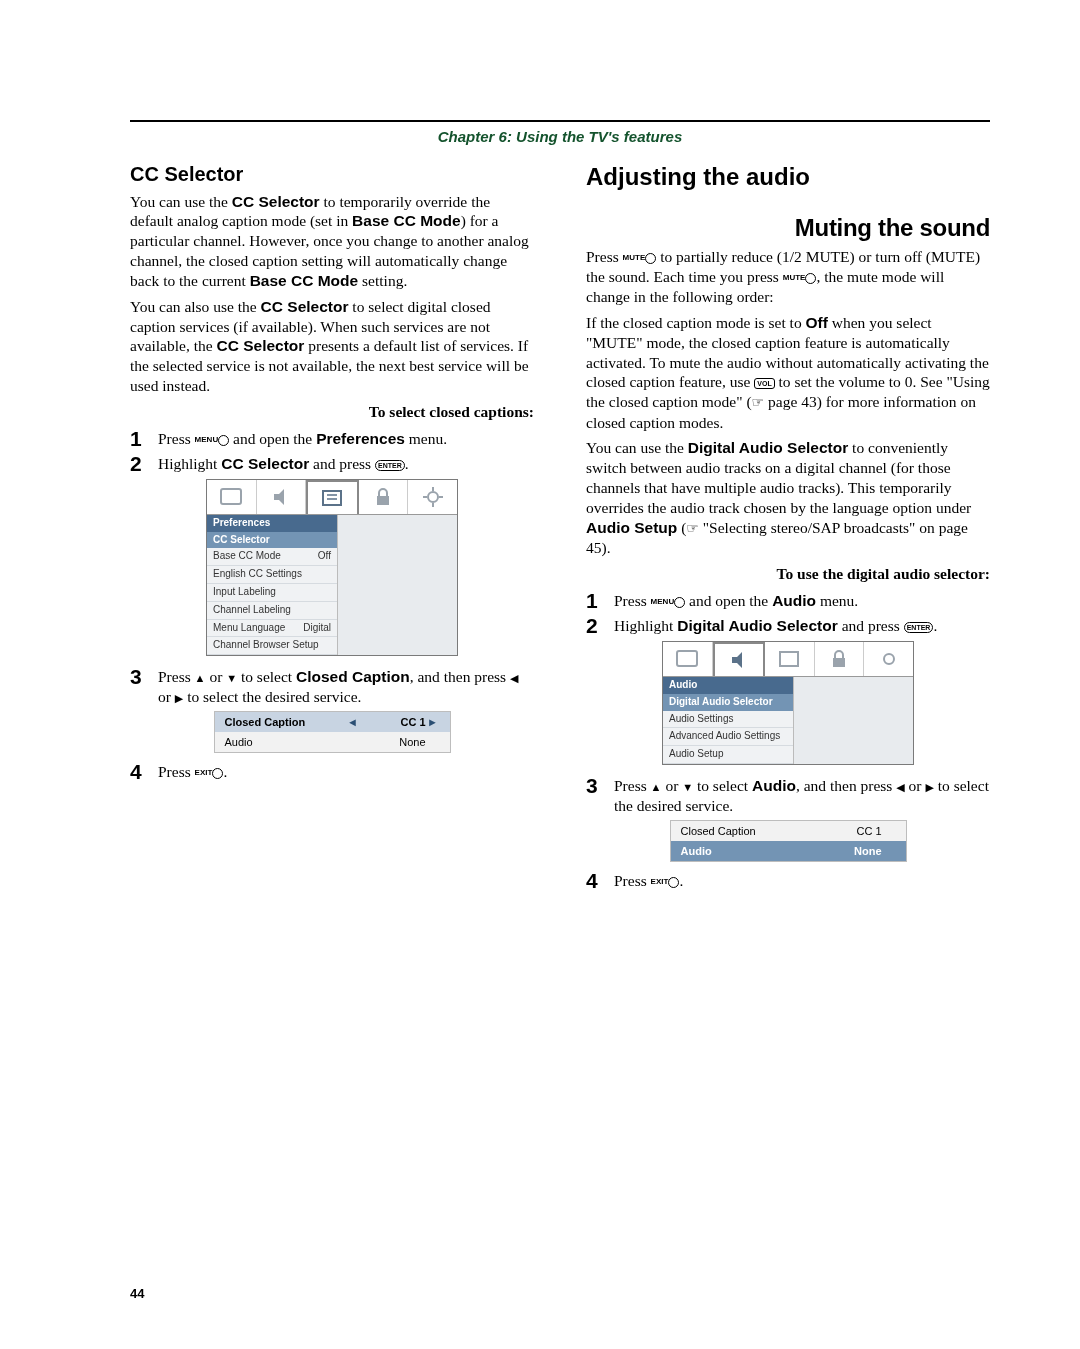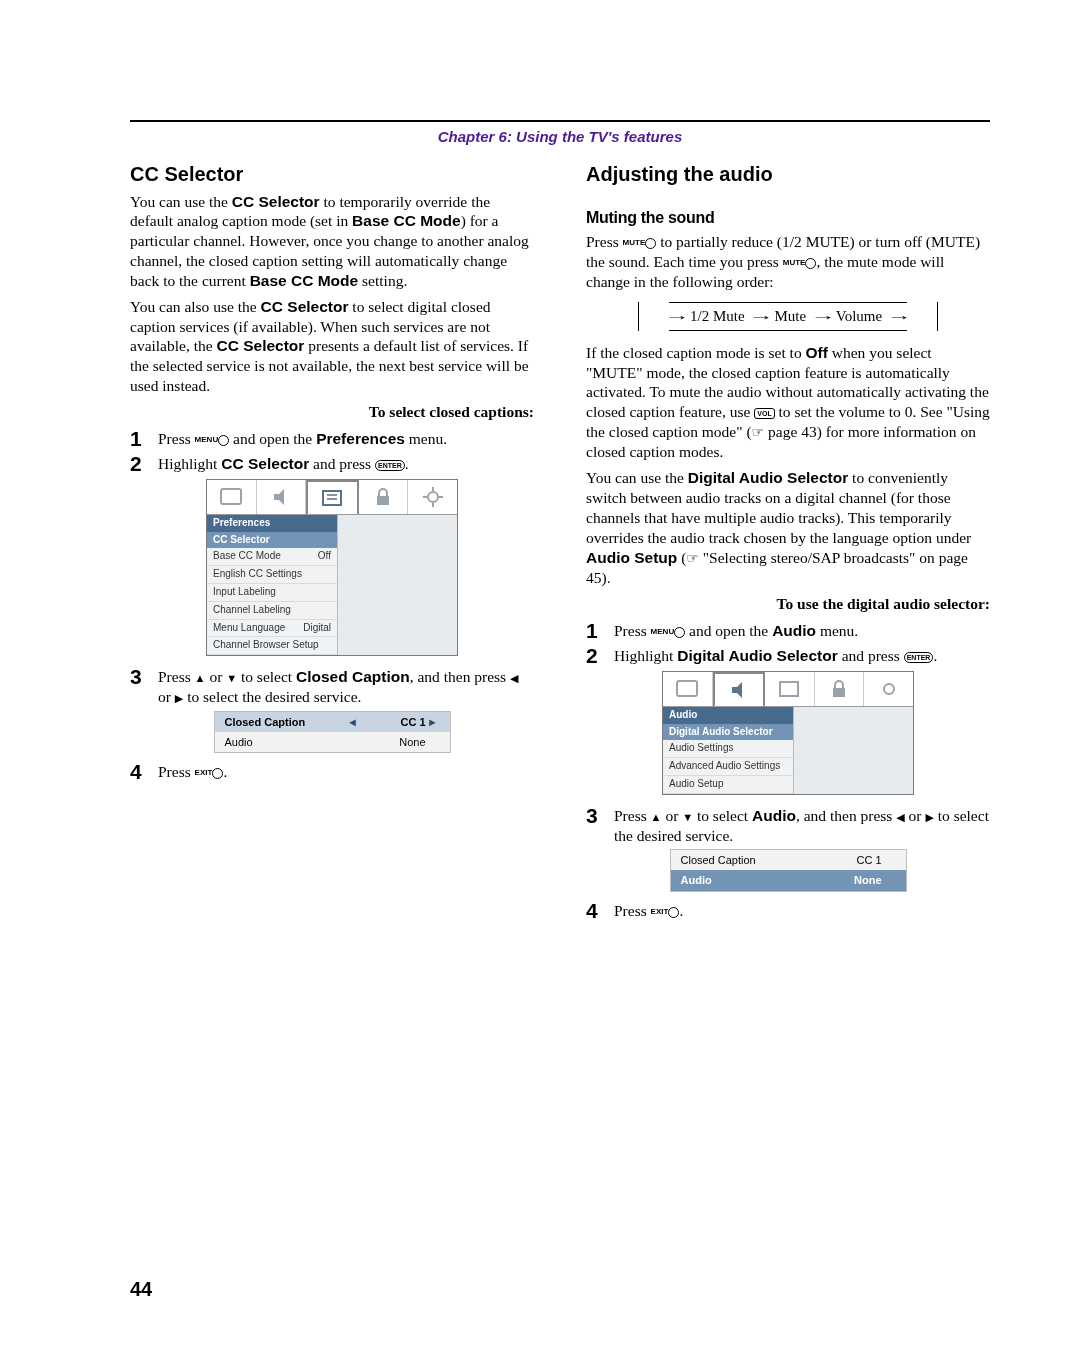--- a/index.html
+++ b/index.html
@@ -20,38 +20,39 @@
   .chapter-bar {
     border-top: 2px solid #000;
     text-align: center;
     padding: 6px 0 14px 0;
   }
   .chapter-title {
     font-family: Arial, Helvetica, sans-serif;
     font-style: italic;
     font-weight: bold;
     font-size: 15px;
-    color: #4c1d95;
+    color: #14532d;
   }
   .columns {
     display: flex;
     gap: 52px;
   }
   .col {
     flex: 1 1 0;
     width: 50%;
     font-size: 15.5px;
     line-height: 1.28;
   }
   .h-section {
     font-family: Arial, Helvetica, sans-serif;
     font-weight: 800;
-    font-size: 16px;
+    font-size: 24px;
     letter-spacing: -0.3px;
     margin: 20px 0 4px 0;
+    text-align: right;
   }
   .h-sub {
     font-family: Arial, Helvetica, sans-serif;
     font-weight: 800;
     font-size: 20px;
     margin: 2px 0 4px 0;
   }
   p { margin: 3px 0 6px 0; }
   .bold { font-weight: bold; text-align: right; }
   .boldfont { font-family: Arial, Helvetica, sans-serif; font-weight: bold; }
@@ -208,31 +209,31 @@
     font-size: 14px;
     display: inline-block;
     transform: scaleX(1.8);
     margin: 0 6px;
     position: relative; top: -1px;
   }
 
   .right-title {
     font-family: Arial, Helvetica, sans-serif;
     font-weight: 800;
-    font-size: 20px;
+    font-size: 24px;
     margin: 2px 0 4px 0;
   }
 
   .page-num {
     position: absolute;
     bottom: 48px;
     left: 130px;
     font-family: Arial, Helvetica, sans-serif;
     font-weight: bold;
-    font-size: 20px;
+    font-size: 13px;
   }
 
   svg { vertical-align: middle; }
 </style>
 </head>
 <body>
 
 <div class="page">
   <div class="chapter-bar">
     <span class="chapter-title">Chapter 6: Using the TV's features</span>
@@ -369,27 +370,20 @@
     </div>
 
     <div class="col">
       <div class="right-title">Adjusting the audio</div>
 
       <div class="h-section">Muting the sound</div>
       <p>
         <span>Press </span><span class="mini-label">MUTE</span><span class="mini-circle"></span><span> to partially reduce (1/2 MUTE) or turn off (MUTE) the sound. Each time you press </span><span class="mini-label">MUTE</span><span class="mini-circle"></span><span>, the mute mode will change in the following order:</span>
       </p>
 
-      <div class="flowbox">
-        <span class="botcover bc-l"></span><span class="botcover bc-r"></span>
-        <span class="larr">→</span><span>1/2 Mute</span>
-        <span class="larr">→</span><span>Mute</span>
-        <span class="larr">→</span><span>Volume</span>
-        <span class="larr">→</span>
-      </div>
 
       <p>
         <span>If the closed caption mode is set to </span><span class="boldfont">Off</span><span> when you select "MUTE" mode, the closed caption feature is automatically activated. To mute the audio without automatically activating the closed caption feature, use </span><span class="vol-btn">VOL</span><span> to set the volume to 0. See "Using the closed caption mode" (</span><span class="hand">☞</span><span> page 43) for more information on closed caption modes.</span>
       </p>
 
       <p>
         <span>You can use the </span><span class="boldfont">Digital Audio Selector</span><span> to conveniently switch between audio tracks on a digital channel (for those channels that have multiple audio tracks). This temporarily overrides the audio track chosen by the language option under </span><span class="boldfont">Audio Setup</span><span> (</span><span class="hand">☞</span><span> "Selecting stereo/SAP broadcasts" on page 45).</span>
       </p>
 
       <p class="bold">To use the digital audio selector:</p>

